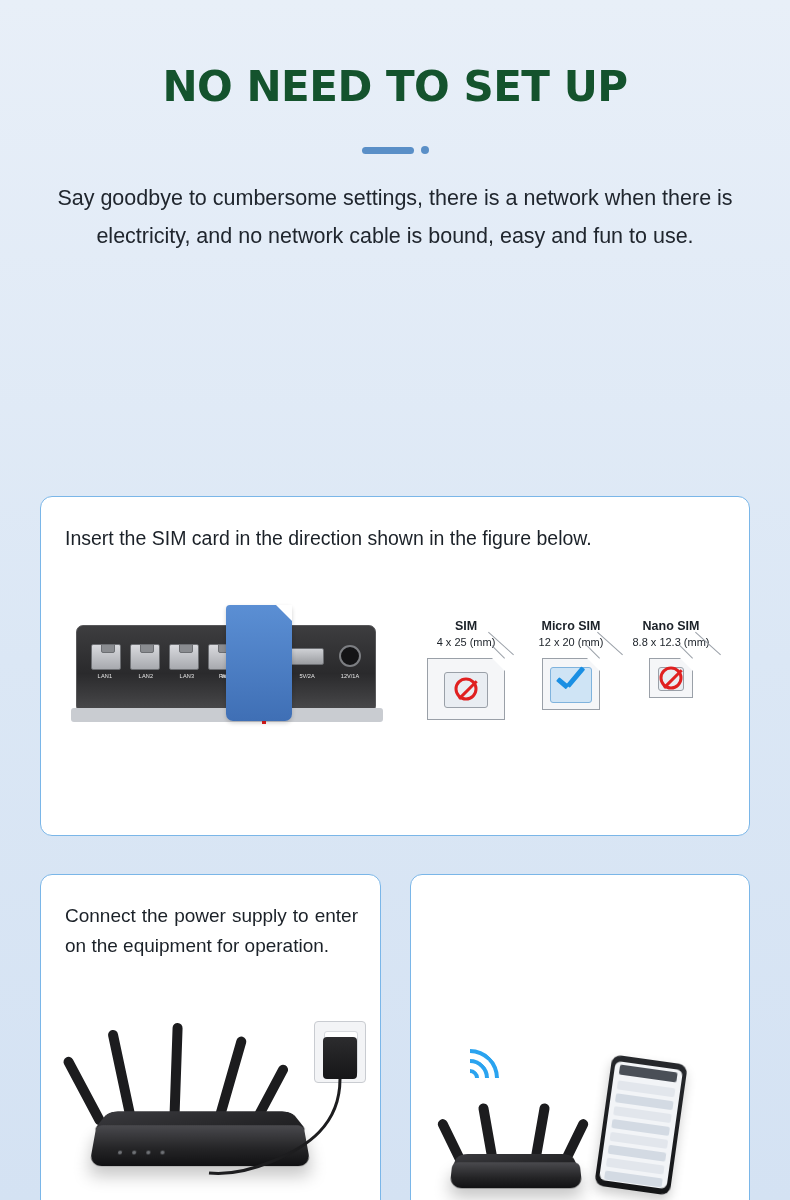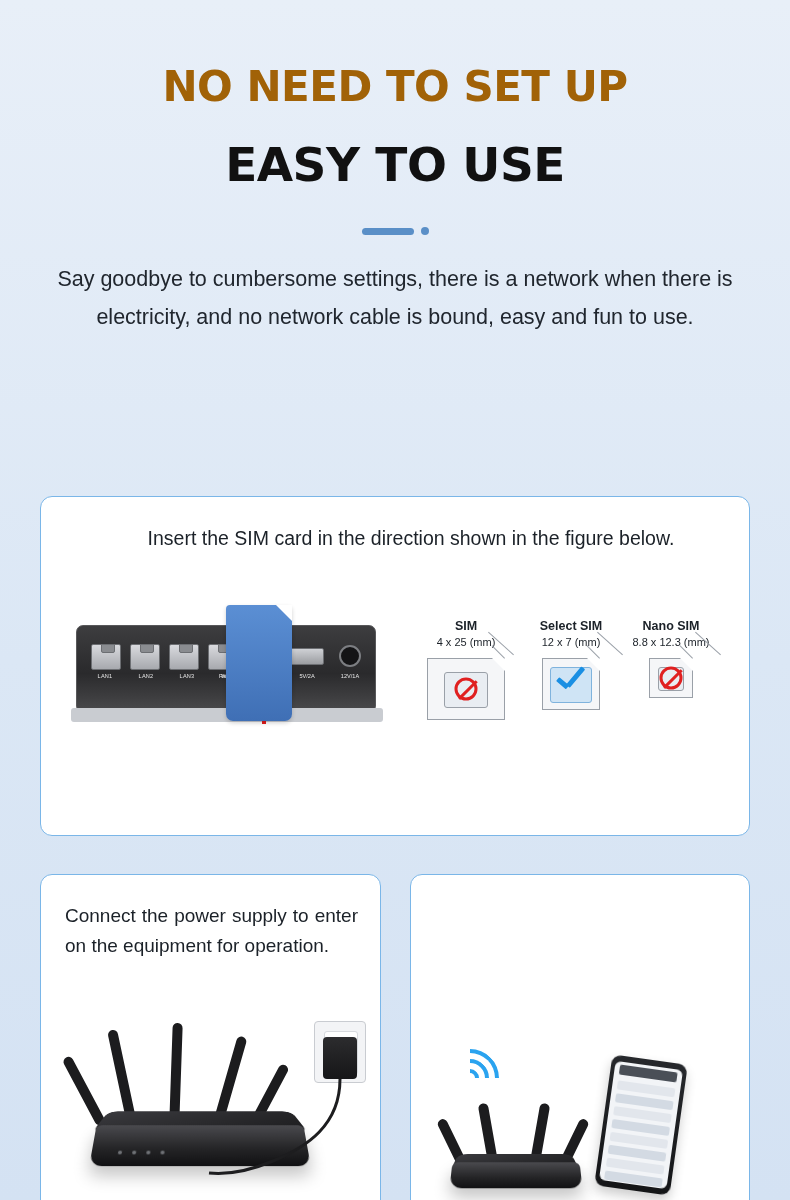--- a/index.html
+++ b/index.html
@@ -10,21 +10,21 @@
     overflow: hidden;
   }
   .page { position: relative; width: 790px; height: 1200px; }
 
   
   .h1 {
     text-align: center;
     font-size: 42px;
     font-weight: bold;
     letter-spacing: -0.5px;
-    color: #a16207;
+    color: #14532d;
     margin-top: 62px;
     font-family: "DejaVu Sans", sans-serif;
   }
   .h2 {
     text-align: center;
     font-size: 47px;
     font-weight: bold;
     letter-spacing: -0.5px;
     color: #111;
     margin-top: 26px;
@@ -67,21 +67,21 @@
   }
   #sim-card { left: 40px; top: 434px; width: 710px; height: 340px; }
   #power-card { left: 40px; top: 812px; width: 341px; height: 362px; }
   #wifi-card  { left: 410px; top: 812px; width: 340px; height: 362px; }
 
   .card-text {
     color: #1b2128;
     font-size: 19px;
     line-height: 30px;
   }
-  #sim-card .card-text { padding: 26px 0 0 32px; font-size: 19.5px; text-align: center; }
+  #sim-card .card-text { padding: 26px 0 0 24px; font-size: 19.5px; }
   #power-card .card-text, #wifi-card .card-text { padding: 26px 22px 0 24px; text-align: justify; }
 
   
   .router-back {
     position: absolute; left: 35px; top: 128px;
     width: 300px; height: 88px;
     background: linear-gradient(180deg,#3d3d3f 0%, #2a2a2c 55%, #4a4a4c 100%);
     border-radius: 7px;
     border: 1px solid #58585a;
   }
@@ -272,21 +272,20 @@
     border-radius: 40px 18px 20px 34px; transform: rotate(-6deg);
     z-index: -1;
   }
 </style>
 </head>
 <body>
 
 <div class="page">
 
   <div class="h1">NO NEED TO SET UP</div>
-  <div class="h2">EASY TO USE</div>
 
   <div class="divider">
     <span class="bar"></span>
     <span class="dot"></span>
   </div>
 
   <div class="lead">Say goodbye to cumbersome settings, there is a network when there is electricity, and no network cable is bound, easy and fun to use.</div>
 
   <div class="card" id="sim-card">
     <div class="card-text">Insert the SIM card in the direction shown in the figure below.</div>
@@ -332,22 +331,22 @@
         <div class="sim-shape shape-lg">
           <div class="notch"></div>
             <div class="notch-edge"></div>
           <div class="inner-chip chip-lg"></div>
           <div class="no-sign"></div>
         </div>
         <div class="lead-line" style="left:68px; top:24px;"></div>
       </div>
 
       <div class="sim-item" style="left:105px;top:0;">
-        <div class="t1">Select SIM</div>
-        <div class="t2">12 x 7 (mm)</div>
+        <div class="t1">Micro SIM</div>
+        <div class="t2">12 x 20 (mm)</div>
         <div class="sim-shape shape-md">
           <div class="notch"></div>
             <div class="notch-edge"></div>
           <div class="inner-chip chip-md"></div>
           <div class="check-mark"></div>
         </div>
         <div class="lead-line" style="left:72px; top:24px;"></div>
       </div>
 
       <div class="sim-item" style="left:205px;top:0;">

